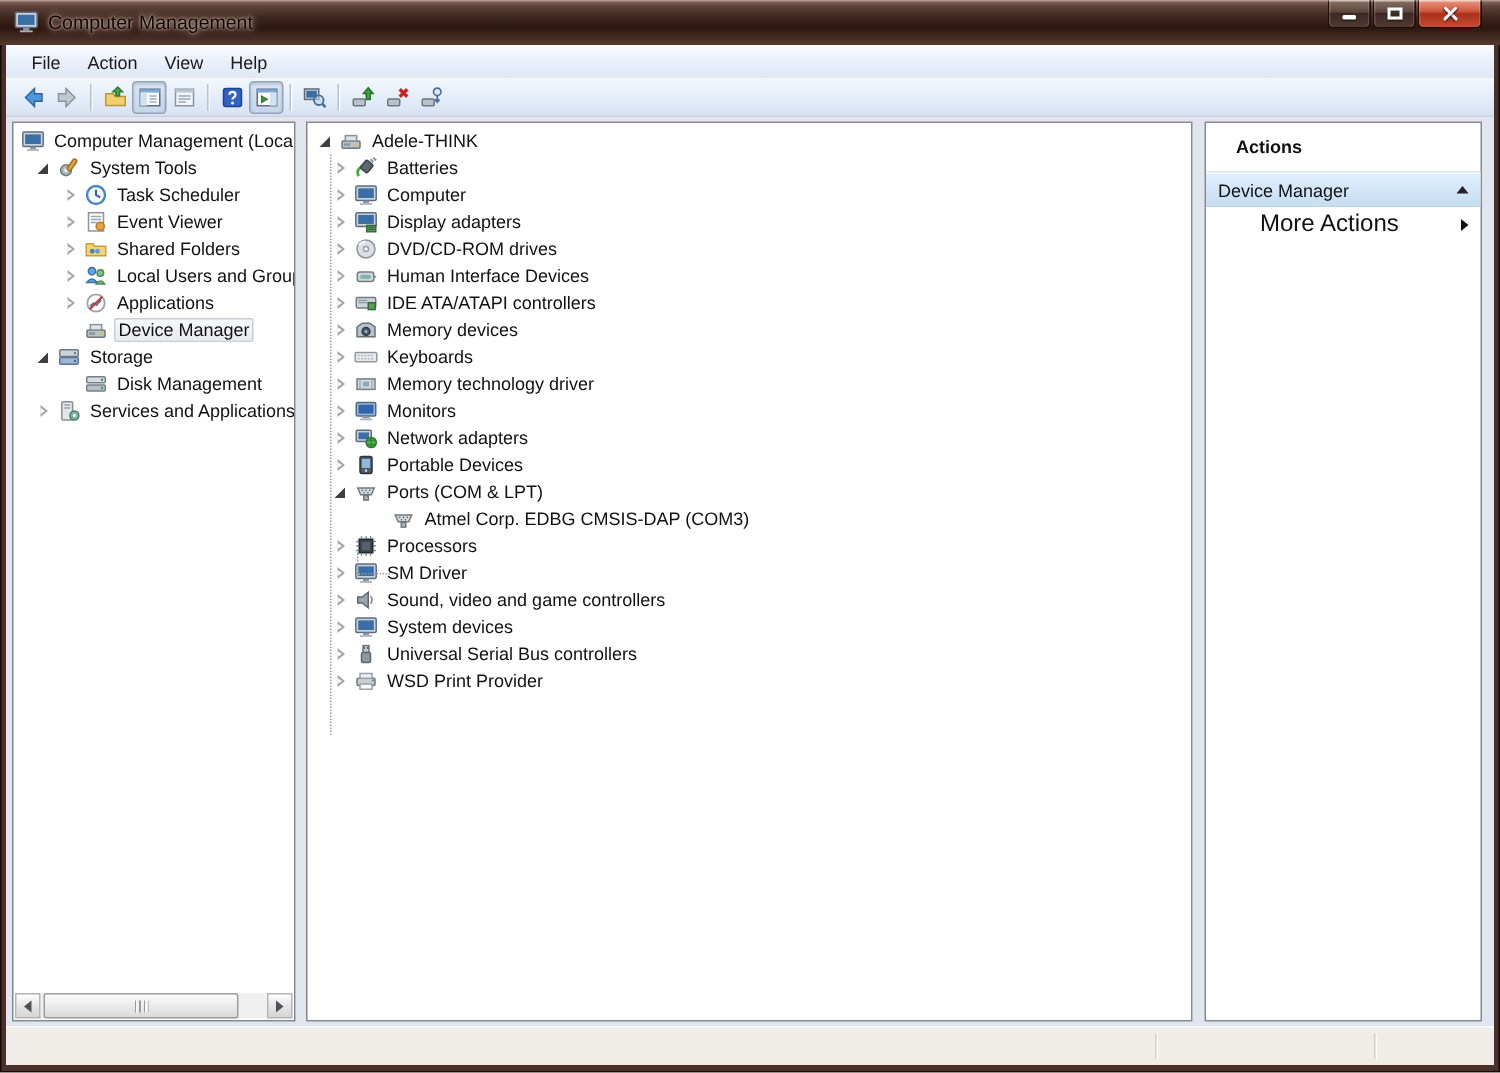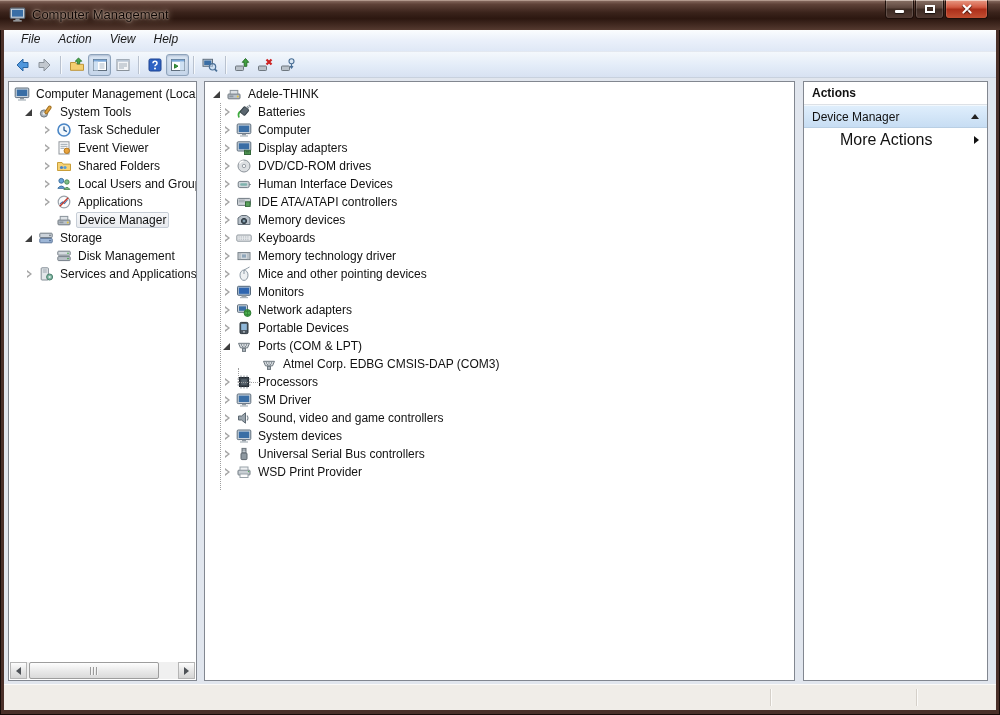--- a/index.html
+++ b/index.html
@@ -28,21 +28,21 @@
   .glyph-x::before,.glyph-x::after { content:""; position:absolute; left:0; top:5px; width:12px; height:2.4px;
     background:#fff; border-radius:1px; box-shadow:0 1px 1px rgba(0,0,0,.5); }
   .glyph-x::before{ transform:rotate(45deg);} .glyph-x::after{ transform:rotate(-45deg);}
 
   
   .client { position:absolute; left:4px; right:4px; top:30px; bottom:5px; background:#f0ede9;
             box-shadow: inset 0 0 0 1px rgba(255,255,255,.5); }
 
   .menubar { position:absolute; left:0; right:0; top:0; height:22px;
     background:linear-gradient(#fbfdfe,#eaf0fa 50%,#dfe8f6); border-bottom:1px solid #e3e8f0;
-    display:flex; align-items:flex-start; padding-left:8px;font-style:italic; }
+    display:flex; align-items:flex-end; padding-left:8px; }
   .menu-item { font-size:12px; color:#1a1a1a; padding:2px 9px; }
 
   .toolbar { position:absolute; left:0; right:0; top:22px; height:26px;
     background:linear-gradient(#f4f8fc,#e3ecf8 55%,#d8e2f2); border-bottom:1px solid #c8d1de;
     display:flex; align-items:center; padding-left:6px; }
   .tbtn { width:23px; height:22px; display:flex; align-items:center; justify-content:center; border-radius:3px; }
   .tbtn.pressed { border:1px solid #8ea3bb; background:linear-gradient(#dbe6f3,#c6d6ea); box-shadow:inset 0 1px 2px rgba(90,110,140,.35); }
   .tsep { width:1px; height:18px; background:#b9c2cf; box-shadow:1px 0 0 #f6f9fc; margin:0 4px; }
 
   .workspace { position:absolute; left:0; right:0; top:48px; bottom:26px; background:#e1e6ee; }
@@ -66,21 +66,21 @@
   .arrow.expanded::before { content:""; position:absolute; left:2px; top:3px;
     border-left:7px solid transparent; border-bottom:7px solid #3e3e3e; }
 
   .lt-lv0{padding-left:5px;} .lt-lv1{padding-left:14px;} .lt-lv2{padding-left:32px;}
   .ct-lv0{padding-left:6px;} .ct-lv1{padding-left:16px;} .ct-lv2{padding-left:56px;}
 
   .vdots { position:absolute; border-left:1px dotted #9f9f9f; width:0; }
   .hdots { position:absolute; border-top:1px dotted #9f9f9f; height:0; }
 
   
-  .actions-header { height:23px; display:flex; align-items:center; padding-left:8px;
+  .actions-header { height:33px; display:flex; align-items:center; padding-left:20px;
     font-size:12px; font-weight:bold; color:#111; border-bottom:1px solid #dde1e6; }
   .action-group { height:23px; display:flex; align-items:center; padding:0 8px;
     background:linear-gradient(#dfeefc,#c7ddf3); border-top:1px solid #f2f8fd; border-bottom:1px solid #b9cfe4;
     font-size:12px; color:#111; }
   .action-group .spacer, .action-item .spacer { flex:1; }
   .tri-up { width:0; height:0; border-left:4px solid transparent; border-right:4px solid transparent; border-bottom:5px solid #222; }
   .tri-right { width:0; height:0; border-top:4px solid transparent; border-bottom:4px solid transparent; border-left:5px solid #111; }
   .action-item { height:23px; display:flex; align-items:center; padding:0 8px 0 36px; font-size:16px; color:#111; }
 
   
@@ -574,27 +574,20 @@
           <div class="trow ct-lv1">
             <span class="arrow collapsed"></span>
             <svg class="ticon">
                 <use href="#i-memory"></use>
               </svg>
             <span class="tlabel">Memory technology driver</span>
           </div>
           <div class="trow ct-lv1">
             <span class="arrow collapsed"></span>
             <svg class="ticon">
-                <use href="#i-mouse"></use>
-              </svg>
-            <span class="tlabel">Mice and other pointing devices</span>
-          </div>
-          <div class="trow ct-lv1">
-            <span class="arrow collapsed"></span>
-            <svg class="ticon">
                 <use href="#i-monitor"></use>
               </svg>
             <span class="tlabel">Monitors</span>
           </div>
           <div class="trow ct-lv1">
             <span class="arrow collapsed"></span>
             <svg class="ticon">
                 <use href="#i-network"></use>
               </svg>
             <span class="tlabel">Network adapters</span>

